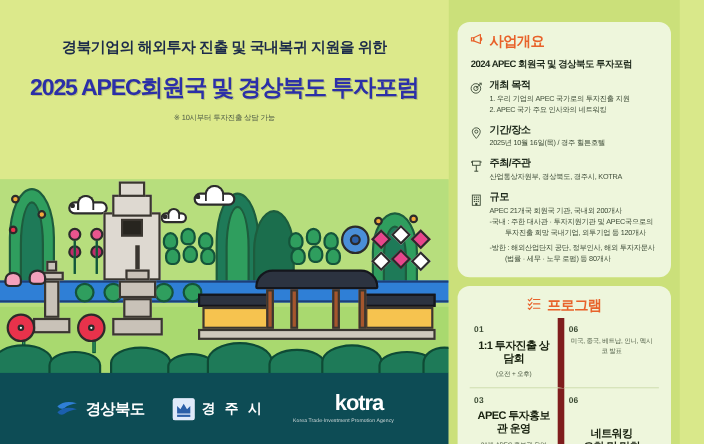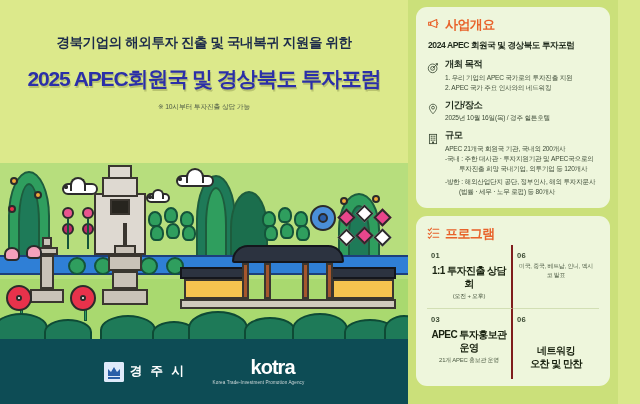--- a/index.html
+++ b/index.html
@@ -55,21 +55,21 @@
   .logo{display:flex;align-items:center;gap:6px;}
   .gb-mark{width:22px;height:16px;position:relative;}
   .gb-text{color:#fff;font-size:14px;font-weight:bold;letter-spacing:-.6px;}
   .gj-mark{width:20px;height:20px;background:#e8f0fb;border-radius:2px;position:relative;overflow:hidden;}
   .gj-text{color:#fff;font-size:12.5px;font-weight:bold;letter-spacing:2.5px;}
   .kotra{display:flex;flex-direction:column;line-height:1;}
   .kotra-main{color:#fff;font-size:20px;font-weight:bold;letter-spacing:-1px;margin-left:38px;}
   .kotra-sub{color:#cfd9da;font-size:4.6px;margin-top:3px;letter-spacing:.1px;line-height:1.5;}
 
   
-  .right-col{position:absolute;left:408px;top:0;width:210px;height:404px;background:#cbe07a;padding:7px 8px;box-sizing:border-box;}
+  .right-col{position:absolute;left:408px;top:0;width:210px;height:404px;background:#cbe07a;padding:20px 8px;box-sizing:border-box;}
 
   .card{background:#eef6dc;border-radius:11px;padding:9px 11px 11px 11px;box-sizing:border-box;}
   .card + .card{margin-top:8px;}
 
   .card-head{display:flex;align-items:center;gap:5px;margin-bottom:6px;}
   .card-head .ttl{color:#e8622a;font-size:13px;font-weight:bold;letter-spacing:-.6px;}
 
   .card-sub{font-size:8.6px;font-weight:bold;color:#1f2a1c;letter-spacing:-.45px;margin:0 0 7px 1px;}
 
   .row{display:flex;gap:5px;margin-top:7px;}
@@ -77,21 +77,21 @@
   .row .body{flex:1;min-width:0;}
   .row .lbl{font-size:9.3px;font-weight:bold;color:#1f2a1c;letter-spacing:-.5px;line-height:1.15;}
   .row .txt{font-size:6.6px;color:#3c4a36;letter-spacing:-.22px;line-height:1.52;margin-top:3px;}
   .row .txt div{white-space:nowrap;}
   .ind2{padding-left:14px;}
 
   
   .pgrid{display:grid;grid-template-columns:1fr 1fr;}
   .pcell{padding:6px 4px 7px 4px;box-sizing:border-box;position:relative;}
   .pcell.b1,.pcell.b2{border-bottom:1px solid #d2dfb4;}
-  .pcell.r1,.pcell.r3{border-right:2px solid #7f1d1d;}
+  .pcell.r1,.pcell.r3{border-right:6px solid #7f1d1d;}
   .pnum{font-size:7.6px;font-weight:bold;color:#3b4a33;letter-spacing:.2px;}
   .ptitle{margin-top:5px;text-align:center;font-size:10px;font-weight:bold;color:#18210f;letter-spacing:-.55px;line-height:1.25;}
   .pdesc{margin-top:2px;text-align:center;font-size:5.9px;color:#4d5b44;letter-spacing:-.2px;}
   .pcell.tall .ptitle{margin-top:21px;}
 </style>
 </head>
 <body>
 
 <div id="poster">
 
@@ -216,20 +216,29 @@
       <div class="bush" style="left:100px;top:152px;width:56px;height:30px;"></div>
       <div class="bush" style="left:152px;top:158px;width:44px;height:24px;"></div>
       <div class="bush" style="left:188px;top:148px;width:60px;height:34px;"></div>
       <div class="bush" style="left:244px;top:154px;width:52px;height:28px;"></div>
       <div class="bush" style="left:292px;top:150px;width:56px;height:32px;"></div>
       <div class="bush" style="left:344px;top:156px;width:52px;height:26px;"></div>
       <div class="bush" style="left:384px;top:152px;width:40px;height:30px;"></div>
     </div>
 
     <div class="logobar">
+      <div class="logo">
+        <div class="gb-mark">
+          <svg viewBox="0 0 24 18" width="22" height="16" aria-hidden="true">
+            <path d="M2 6 Q10 -1 22 3 Q14 4 9 8 Q5 10 2 6 Z" fill="#2f7fd6"></path>
+            <path d="M2 12 Q10 5 22 9 Q14 10 9 14 Q5 16 2 12 Z" fill="#1b5fae"></path>
+          </svg>
+        </div>
+        <span class="gb-text">경상북도</span>
+      </div>
 
       <div class="logo">
         <div class="gj-mark">
           <svg viewBox="0 0 20 20" width="20" height="20" aria-hidden="true">
             <rect x="0" y="0" width="20" height="20" fill="#dfeafa"></rect>
             <path d="M4 14 L4 7 L7 10 L10 5 L13 10 L16 7 L16 14 Z" fill="#2b5fa8"></path>
             <rect x="4" y="15" width="12" height="2" fill="#2b5fa8"></rect>
           </svg>
         </div>
         <span class="gj-text">경 주 시</span>
@@ -285,20 +294,36 @@
           </svg>
         </div>
         <div class="body">
           <div class="lbl">기간/장소</div>
           <div class="txt">
             <div>2025년 10월 16일(목) / 경주 힐튼호텔</div>
           </div>
         </div>
       </div>
 
+      <div class="row">
+        <div class="ico">
+          <svg viewBox="0 0 16 16" width="12" height="12" aria-hidden="true">
+            <rect x="3.4" y="2" width="9.2" height="5" fill="none" stroke="#3c4a36" stroke-width="1.1"></rect>
+            <path d="M8 7 L8 14.2" stroke="#3c4a36" stroke-width="1.2"></path>
+            <path d="M2.4 2 L2.4 4.2 M13.6 2 L13.6 4.2" stroke="#3c4a36" stroke-width="1.1"></path>
+            <path d="M5.6 14.2 L10.4 14.2" stroke="#3c4a36" stroke-width="1.2"></path>
+          </svg>
+        </div>
+        <div class="body">
+          <div class="lbl">주최/주관</div>
+          <div class="txt">
+            <div>산업통상자원부, 경상북도, 경주시, KOTRA</div>
+          </div>
+        </div>
+      </div>
 
       <div class="row">
         <div class="ico">
           <svg viewBox="0 0 16 16" width="12" height="12" aria-hidden="true">
             <rect x="3.2" y="1.8" width="9.6" height="12.4" fill="none" stroke="#3c4a36" stroke-width="1.1"></rect>
             <g fill="#3c4a36">
               <rect x="5" y="3.6" width="1.5" height="1.5"></rect>
                 <rect x="7.3" y="3.6" width="1.5" height="1.5"></rect>
                 <rect x="9.6" y="3.6" width="1.5" height="1.5"></rect>
               <rect x="5" y="6.2" width="1.5" height="1.5"></rect>
@@ -319,21 +344,21 @@
             <div class="ind2">투자진출 희망 국내기업, 외투기업 등 120개사</div>
             <div style="height:3px"></div>
             <div>-방한 : 해외산업단지 공단, 정부인사, 해외 투자자문사</div>
             <div class="ind2">(법률 · 세무 · 노무 로펌) 등 80개사</div>
           </div>
         </div>
       </div>
     </div>
 
     <div class="card" style="padding-bottom:7px;">
-      <div class="card-head" style="margin-bottom:2px;">
+      <div class="card-head" style="margin-bottom:2px;justify-content:center;">
         <span>
           <svg viewBox="0 0 16 16" width="13" height="13" aria-hidden="true">
             <path d="M1.5 4.2 L3 5.7 L5.6 2.6" fill="none" stroke="#e8622a" stroke-width="1.3" stroke-linecap="round"></path>
             <path d="M1.5 9 L3 10.5 L5.6 7.4" fill="none" stroke="#e8622a" stroke-width="1.3" stroke-linecap="round"></path>
             <path d="M1.5 13.6 L3 15.1 L5.6 12" fill="none" stroke="#e8622a" stroke-width="1.3" stroke-linecap="round"></path>
             <path d="M7.4 4 L14.5 4 M7.4 9 L14.5 9 M7.4 13.8 L14.5 13.8" stroke="#e8622a" stroke-width="1.3" stroke-linecap="round"></path>
           </svg>
         </span>
         <span class="ttl">프로그램</span>
       </div>

